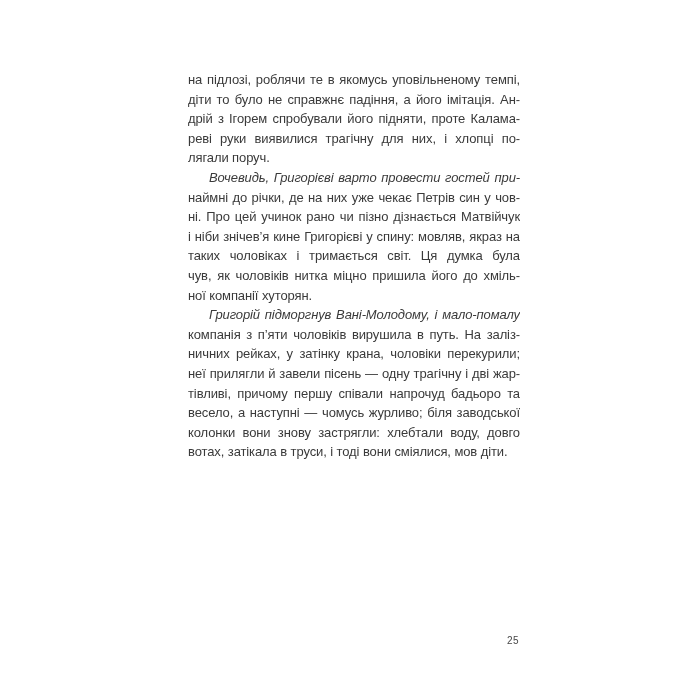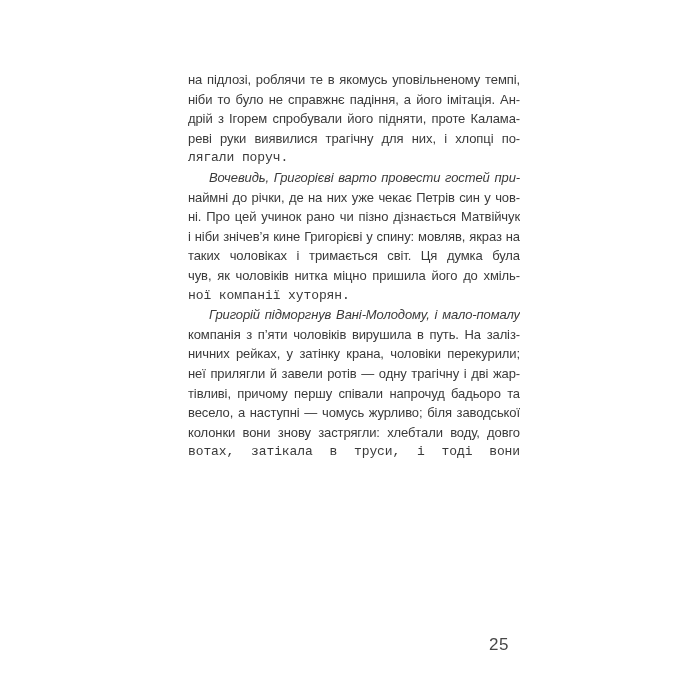--- a/index.html
+++ b/index.html
@@ -31,66 +31,65 @@
   }
   .line {
     text-align: justify;
     text-align-last: justify;
     height: 19.6px;
     overflow: hidden;
     white-space: normal;
   }
   .line.para-end {
     text-align-last: left;
-    font-family: Liberation Mono, monospace;
   }
   .line.indent {
     text-indent: 21px;
     font-style: italic;
   }
   .page-number {
     position: absolute;
     left: 489px;
     top: 635px;
     width: 30px;
-    text-align: left;
-    font-size: 17px;
+    text-align: right;
+    font-size: 10px;
     color: #474747;
     letter-spacing: 0.5px;
   }
 </style>
 </head>
 <body>
 
 <div class="page">
   <div class="text-block">
 
     <div class="para">
       <div class="line">на підлозі, роблячи те в якомусь уповільненому темпі,</div>
-      <div class="line">ніби то було не справжнє падіння, а його імітація. Ан-</div>
+      <div class="line">діти то було не справжнє падіння, а його імітація. Ан-</div>
       <div class="line">дрій з Ігорем спробували його підняти, проте Калама-</div>
       <div class="line">реві руки виявилися трагічну для них, і хлопці по-</div>
       <div class="line para-end">лягали поруч.</div>
     </div>
 
     <div class="para">
       <div class="line indent">Вочевидь, Григорієві варто провести гостей при-</div>
       <div class="line">наймні до річки, де на них уже чекає Петрів син у чов-</div>
       <div class="line">ні. Про цей учинок рано чи пізно дізнається Матвійчук</div>
       <div class="line">і ніби знічев’я кине Григорієві у спину: мовляв, якраз на</div>
       <div class="line">таких чоловіках і тримається світ. Ця думка була швидка</div>
       <div class="line">чув, як чоловіків нитка міцно пришила його до хміль-</div>
       <div class="line para-end">ної компанії хуторян.</div>
     </div>
 
     <div class="para">
       <div class="line indent">Григорій підморгнув Вані-Молодому, і мало-помалу</div>
       <div class="line">компанія з п’яти чоловіків вирушила в путь. На заліз-</div>
       <div class="line">ничних рейках, у затінку крана, чоловіки перекурили;</div>
-      <div class="line">неї прилягли й завели ротів — одну трагічну і дві жар-</div>
+      <div class="line">неї прилягли й завели пісень — одну трагічну і дві жар-</div>
       <div class="line">тівливі, причому першу співали напрочуд бадьоро та</div>
       <div class="line">весело, а наступні — чомусь журливо; біля заводської</div>
       <div class="line">колонки вони знову застрягли: хлебтали воду, довго</div>
       <div class="line para-end">вотах, затікала в труси, і тоді вони сміялися, мов діти.</div>
     </div>
 
 
   </div>
 
   <div class="page-number">25</div>

